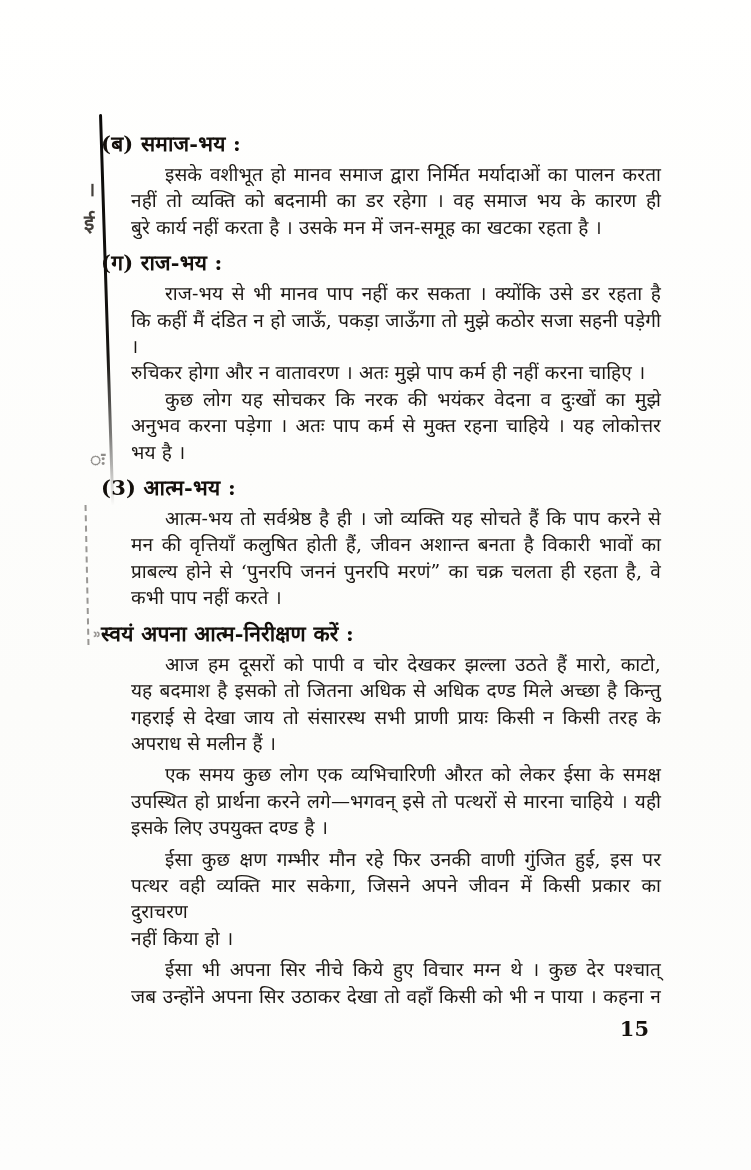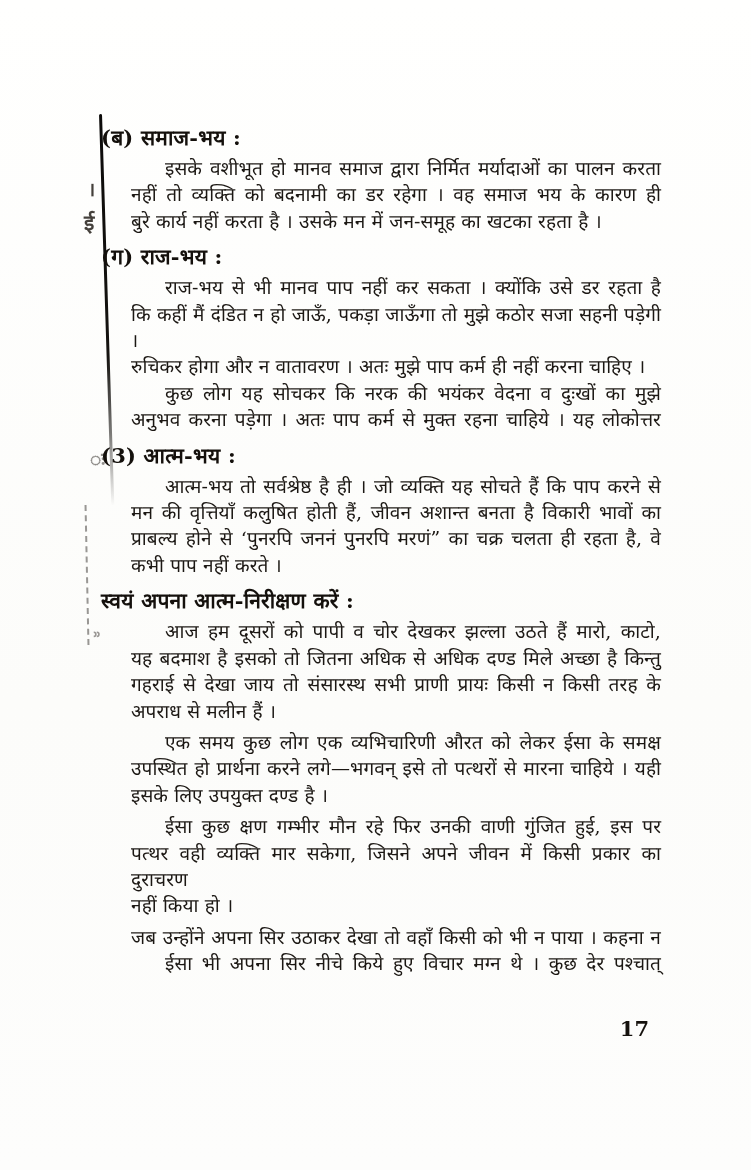--- a/index.html
+++ b/index.html
@@ -62,21 +62,21 @@
   }
   .sec { margin: 0; }
   .h {
     font-weight: bold;
     font-size: 21px;
     line-height: 27px;
     color: #14100c;
     margin: 9px 0 4px 0;
     letter-spacing: 0.2px;
   }
-  .sec:first-child .h { margin-top: 10px; }
+  .sec:first-child .h { margin-top: 16px; }
   .ln {
     font-size: 19px;
     line-height: 26.4px;
     text-align: justify;
     text-align-last: justify;
     color: #1b1713;
     letter-spacing: 0.1px;
     margin-left: 30px;
   }
   .ln.first { text-indent: 34px; }
@@ -118,20 +118,21 @@
     <section class="sec">
       <div class="h">(ग) राज-भय :</div>
       <div class="ln first">राज-भय से भी मानव पाप नहीं कर सकता ।  क्योंकि उसे डर रहता है</div>
       <div class="ln">कि कहीं मैं दंडित न हो जाऊँ, पकड़ा जाऊँगा तो मुझे कठोर सजा सहनी पड़ेगी ।</div>
       <div class="ln short">रुचिकर होगा  और न वातावरण । अतः मुझे पाप कर्म ही नहीं करना चाहिए ।</div>
     </section>
 
     <section class="sec">
       <div class="ln first">कुछ लोग यह सोचकर कि नरक की भयंकर वेदना व दुःखों का मुझे</div>
       <div class="ln">अनुभव करना पड़ेगा ।  अतः पाप कर्म से मुक्त रहना चाहिये ।  यह लोकोत्तर</div>
+      <div class="ln short">भय है ।</div>
     </section>
 
     <section class="sec">
       <div class="h">(3) आत्म-भय :</div>
       <div class="ln first">आत्म-भय तो सर्वश्रेष्ठ है ही । जो व्यक्ति यह सोचते हैं कि पाप करने से</div>
       <div class="ln">मन की वृत्तियाँ कलुषित होती हैं, जीवन अशान्त बनता है विकारी भावों का</div>
       <div class="ln">प्राबल्य होने से ‘पुनरपि जननं पुनरपि मरणं” का चक्र चलता ही रहता है, वे</div>
       <div class="ln short">कभी पाप नहीं करते ।</div>
     </section>
 
@@ -155,21 +156,21 @@
 
     <section class="sec">
       <div class="ln first">ईसा कुछ क्षण गम्भीर मौन रहे फिर उनकी वाणी गुंजित हुई, इस पर</div>
       <div class="ln">पत्थर वही व्यक्ति मार सकेगा, जिसने अपने जीवन में किसी प्रकार का दुराचरण</div>
       <div class="ln short">नहीं किया हो ।</div>
     </section>
 
     <div class="para-gap"></div>
 
     <section class="sec">
+      <div class="ln first">ईसा भी अपना सिर नीचे किये हुए विचार मग्न थे ।  कुछ देर पश्चात्</div>
       <div class="ln">जब उन्होंने अपना सिर उठाकर देखा तो वहाँ किसी को भी न पाया । कहना न</div>
-      <div class="ln first">ईसा भी अपना सिर नीचे किये हुए विचार मग्न थे ।  कुछ देर पश्चात्</div>
     </section>
 
   </div>
 
-  <div class="page-number">17</div>
+  <div class="page-number">15</div>
 
 </div>
 
 </body></html>

